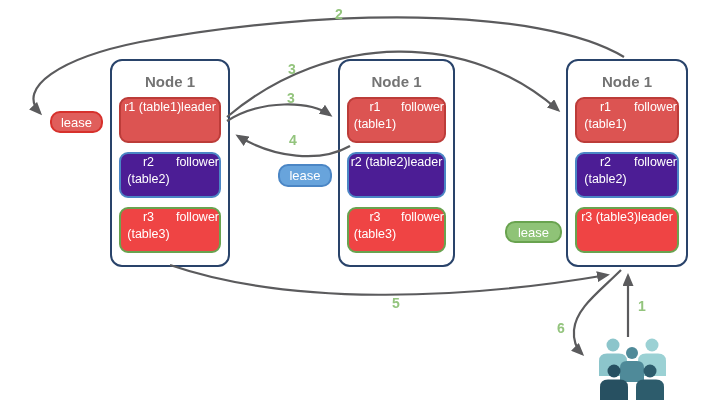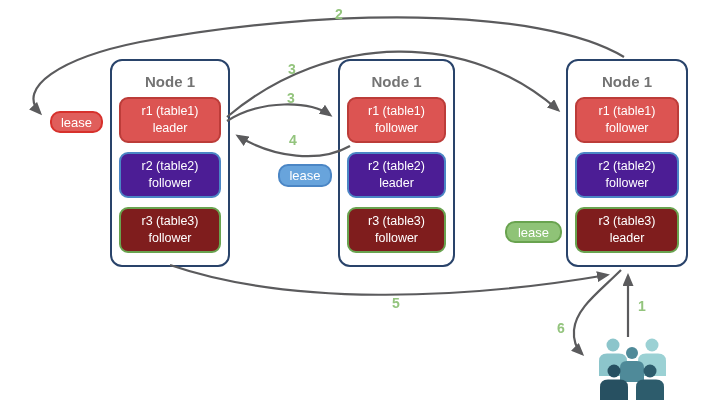--- a/index.html
+++ b/index.html
@@ -13,28 +13,28 @@
   }
   #node1{left:110px;width:116px}
   #node2{left:338px;width:113px}
   #node3{left:566px;width:118px}
   .node-title{
     text-align:center;margin-top:12px;font-weight:bold;font-size:15px;color:#737373;
   }
   .replica{
     position:absolute;left:7px;right:7px;height:42px;border-radius:9px;
     border:2px solid;color:#ffffff;font-size:12.5px;text-align:center;
-    display:flex;flex-direction:column;justify-content:center;line-height:1.35;
+    display:flex;flex-direction:row;justify-content:center;line-height:1.35;
   }
   .replica.pos1{top:36px}
   .replica.pos2{top:91px}
   .replica.pos3{top:146px}
   .replica.red{background:#dc5452;border-color:#bc3c39}
   .replica.blue{background:#4c1d95;border-color:#4b86c5}
-  .replica.green{background:#7f1d1d;border-color:#69a34f}
+  .replica.green{background:#ef4444;border-color:#69a34f}
   .lease{
     position:absolute;border-radius:10px;border:2px solid;color:#ffffff;font-size:13px;
     display:flex;align-items:center;justify-content:center;box-sizing:border-box;
   }
   #lease-red{left:50px;top:111px;width:53px;height:22px;background:#e05e5b;border-color:#d7312c}
   #lease-blue{left:278px;top:164px;width:54px;height:23px;background:#68a4dc;border-color:#4b86c5}
   #lease-green{left:505px;top:221px;width:57px;height:22px;background:#8fc377;border-color:#69a34f}
   .step{
     position:absolute;color:#93c47d;font-weight:bold;font-size:14px;width:14px;text-align:center;
   }

